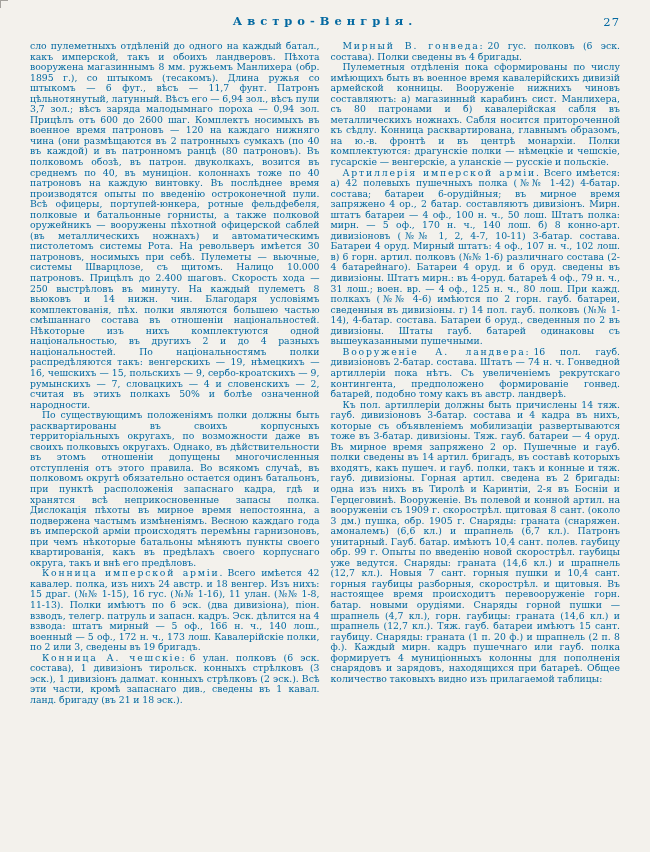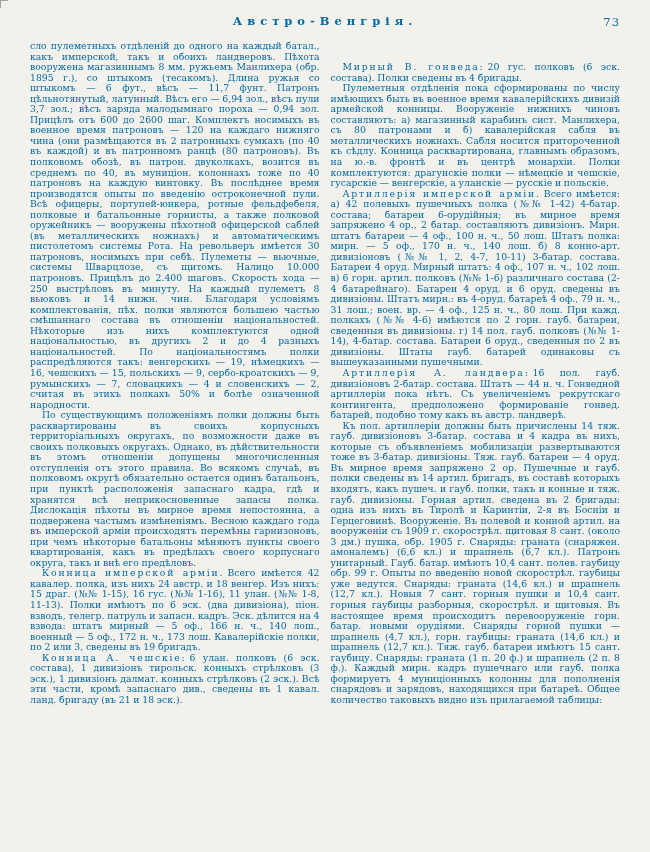--- a/index.html
+++ b/index.html
@@ -38,21 +38,20 @@
     top: 0;
     width: 7px;
     height: 7px;
     border-left: 1px solid #55534e;
     border-top: 1px solid #55534e;
     opacity: .5;
   }
   .columns {
     display: flex;
     gap: 11px;
-    align-items: flex-end;
   }
   .col {
     flex: 1 1 0;
     min-width: 0;
     text-align: justify;
     font-size: 9.3px;
     line-height: 1.135;
     word-spacing: -0.2px;
   }
   .para {
@@ -66,34 +65,34 @@
   }
 </style>
 </head>
 <body>
 
 <div class="page">
   <span class="corner-mark"></span>
 
   <div class="page-header">
     <span class="header-title">Австро-Венгрія.</span>
-    <span class="page-number">73</span>
+    <span class="page-number">27</span>
   </div>
 
   <div class="columns">
 
     <div class="col">
       <p class="para no-indent"><span class="para-heading"></span><span>сло пулеметныхъ отдѣленій до одного на каждый батал., какъ имперской, такъ и обоихъ ландверовъ. Пѣхота вооружена магазиннымъ 8 мм. ружьемъ Манлихера (обр. 1895 г.), со штыкомъ (тесакомъ). Длина ружья со штыкомъ — 6 фут., вѣсъ — 11,7 фунт. Патронъ цѣльнотянутый, латунный. Вѣсъ его — 6,94 зол., вѣсъ пули 3,7 зол.; вѣсъ заряда малодымнаго пороха — 0,94 зол. Прицѣлъ отъ 600 до 2600 шаг. Комплектъ носимыхъ въ военное время патроновъ — 120 на каждаго нижняго чина (они размѣщаются въ 2 патронныхъ сумкахъ (по 40 въ каждой) и въ патронномъ ранцѣ (80 патроновъ). Въ полковомъ обозѣ, въ патрон. двуколкахъ, возится въ среднемъ по 40, въ муниціон. колоннахъ тоже по 40 патроновъ на каждую винтовку. Въ послѣднее время производятся опыты по введенію остроконечной пули. Всѣ офицеры, портупей-юнкера, ротные фельдфебеля, полковые и батальонные горнисты, а также полковой оружейникъ — вооружены пѣхотной офицерской саблей (въ металлическихъ ножнахъ) и автоматическимъ пистолетомъ системы Рота. На револьверъ имѣется 30 патроновъ, носимыхъ при себѣ. Пулеметы — вьючные, системы Шварцлозе, съ щитомъ. Налицо 10.000 патроновъ. Прицѣлъ до 2.400 шаговъ. Скорость хода — 250 выстрѣловъ въ минуту. На каждый пулеметъ 8 вьюковъ и 14 нижн. чин. Благодаря условіямъ комплектованія, пѣх. полки являются большею частью смѣшаннаго состава въ отношеніи національностей. Нѣкоторые изъ нихъ комплектуются одной національностью, въ другихъ 2 и до 4 разныхъ національностей. По національностямъ полки распредѣляются такъ: венгерскихъ — 19, нѣмецкихъ — 16, чешскихъ — 15, польскихъ — 9, сербо-кроатскихъ — 9, румынскихъ — 7, словацкихъ — 4 и словенскихъ — 2, считая въ этихъ полкахъ 50% и болѣе означенной народности.</span></p>
       <p class="para"><span class="para-heading"></span><span>По существующимъ положеніямъ полки должны быть расквартированы въ своихъ корпусныхъ территоріальныхъ округахъ, по возможности даже въ своихъ полковыхъ округахъ. Однако, въ дѣйствительности въ этомъ отношеніи допущены многочисленныя отступленія отъ этого правила. Во всякомъ случаѣ, въ полковомъ округѣ обязательно остается одинъ батальонъ, при пунктѣ расположенія запаснаго кадра, гдѣ и хранятся всѣ неприкосновенные запасы полка. Дислокація пѣхоты въ мирное время непостоянна, а подвержена частымъ измѣненіямъ. Весною каждаго года въ имперской арміи происходятъ перемѣны гарнизоновъ, при чемъ нѣкоторые батальоны мѣняютъ пункты своего квартированія, какъ въ предѣлахъ своего корпуснаго округа, такъ и внѣ его предѣловъ.</span></p>
       <p class="para"><span class="para-heading">Конница имперской арміи.</span><span>Всего имѣется 42 кавалер. полка, изъ нихъ 24 австр. и 18 венгер. Изъ нихъ: 15 драг. (№№ 1-15), 16 гус. (№№ 1-16), 11 улан. (№№ 1-8, 11-13). Полки имѣютъ по 6 эск. (два дивизіона), піон. взводъ, телегр. патруль и запасн. кадръ. Эск. дѣлится на 4 взвода: штатъ мирный — 5 оф., 166 н. ч., 140 лош., военный — 5 оф., 172 н. ч., 173 лош. Кавалерійскіе полки, по 2 или 3, сведены въ 19 бригадъ.</span></p>
       <p class="para"><span class="para-heading">Конница А. чешскіе:</span><span>6 улан. полковъ (6 эск. состава), 1 дивизіонъ тирольск. конныхъ стрѣлковъ (3 эск.), 1 дивизіонъ далмат. конныхъ стрѣлковъ (2 эск.). Всѣ эти части, кромѣ запаснаго див., сведены въ 1 кавал. ланд. бригаду (въ 21 и 18 эск.).</span></p>
     </div>
 
     <div class="col">
       <p class="para"><span class="para-heading">Мирный В. гонведа:</span><span>20 гус. полковъ (6 эск. состава). Полки сведены въ 4 бригады.</span></p>
       <p class="para"><span class="para-heading"></span><span>Пулеметныя отдѣленія пока сформированы по числу имѣющихъ быть въ военное время кавалерійскихъ дивизій армейской конницы. Вооруженіе нижнихъ чиновъ составляютъ: а) магазинный карабинъ сист. Манлихера, съ 80 патронами и б) кавалерійская сабля въ металлическихъ ножнахъ. Сабля носится притороченной къ сѣдлу. Конница расквартирована, главнымъ образомъ, на ю.-в. фронтѣ и въ центрѣ монархіи. Полки комплектуются: драгунскіе полки — нѣмецкіе и чешскіе, гусарскіе — венгерскіе, а уланскіе — русскіе и польскіе.</span></p>
       <p class="para"><span class="para-heading">Артиллерія имперской арміи.</span><span>Всего имѣется: а) 42 полевыхъ пушечныхъ полка (№№ 1-42) 4-батар. состава; батареи 6-орудійныя; въ мирное время запряжено 4 ор., 2 батар. составляютъ дивизіонъ. Мирн. штатъ батареи — 4 оф., 100 н. ч., 50 лош. Штатъ полка: мирн. — 5 оф., 170 н. ч., 140 лош. б) 8 конно-арт. дивизіоновъ (№№ 1, 2, 4-7, 10-11) 3-батар. состава. Батареи 4 оруд. Мирный штатъ: 4 оф., 107 н. ч., 102 лош. в) 6 горн. артил. полковъ (№№ 1-6) различнаго состава (2-4 батарейнаго). Батареи 4 оруд. и 6 оруд. сведены въ дивизіоны. Штатъ мирн.: въ 4-оруд. батареѣ 4 оф., 79 н. ч., 31 лош.; воен. вр. — 4 оф., 125 н. ч., 80 лош. При кажд. полкахъ (№№ 4-6) имѣются по 2 горн. гауб. батареи, сведенныя въ дивизіоны. г) 14 пол. гауб. полковъ (№№ 1-14), 4-батар. состава. Батареи 6 оруд., сведенныя по 2 въ дивизіоны. Штаты гауб. батарей одинаковы съ вышеуказанными пушечными.</span></p>
-      <p class="para"><span class="para-heading">Артиллерія А. ландвера:</span><span>16 пол. гауб. дивизіоновъ 2-батар. состава. Штатъ — 44 н. ч. Гонведной артиллеріи пока нѣтъ. Съ увеличеніемъ рекрутскаго контингента, предположено формированіе гонвед. батарей, подобно тому какъ въ австр. ландверѣ.</span></p>
+      <p class="para"><span class="para-heading">Вооруженіе А. ландвера:</span><span>16 пол. гауб. дивизіоновъ 2-батар. состава. Штатъ — 74 н. ч. Гонведной артиллеріи пока нѣтъ. Съ увеличеніемъ рекрутскаго контингента, предположено формированіе гонвед. батарей, подобно тому какъ въ австр. ландверѣ.</span></p>
       <p class="para"><span class="para-heading"></span><span>Къ пол. артиллеріи должны быть причислены 14 тяж. гауб. дивизіоновъ 3-батар. состава и 4 кадра въ нихъ, которые съ объявленіемъ мобилизаціи развертываются тоже въ 3-батар. дивизіоны. Тяж. гауб. батареи — 4 оруд. Въ мирное время запряжено 2 ор. Пушечные и гауб. полки сведены въ 14 артил. бригадъ, въ составѣ которыхъ входятъ, какъ пушеч. и гауб. полки, такъ и конные и тяж. гауб. дивизіоны. Горная артил. сведена въ 2 бригады: одна изъ нихъ въ Тиролѣ и Каринтіи, 2-я въ Босніи и Герцеговинѣ. Вооруженіе. Въ полевой и конной артил. на вооруженіи съ 1909 г. скорострѣл. щитовая 8 сант. (около 3 дм.) пушка, обр. 1905 г. Снаряды: граната (снаряжен. амоналемъ) (6,6 кл.) и шрапнель (6,7 кл.). Патронъ унитарный. Гауб. батар. имѣютъ 10,4 сант. полев. гаубицу обр. 99 г. Опыты по введенію новой скорострѣл. гаубицы уже ведутся. Снаряды: граната (14,6 кл.) и шрапнель (12,7 кл.). Новыя 7 сант. горныя пушки и 10,4 сант. горныя гаубицы разборныя, скорострѣл. и щитовыя. Въ настоящее время происходитъ перевооруженіе горн. батар. новыми орудіями. Снаряды горной пушки — шрапнель (4,7 кл.), горн. гаубицы: граната (14,6 кл.) и шрапнель (12,7 кл.). Тяж. гауб. батареи имѣютъ 15 сант. гаубицу. Снаряды: граната (1 п. 20 ф.) и шрапнель (2 п. 8 ф.). Каждый мирн. кадръ пушечнаго или гауб. полка формируетъ 4 муниціонныхъ колонны для пополненія снарядовъ и зарядовъ, находящихся при батареѣ. Общее количество таковыхъ видно изъ прилагаемой таблицы:</span></p>
     </div>
 
   </div>
 </div>
 
 </body></html>

